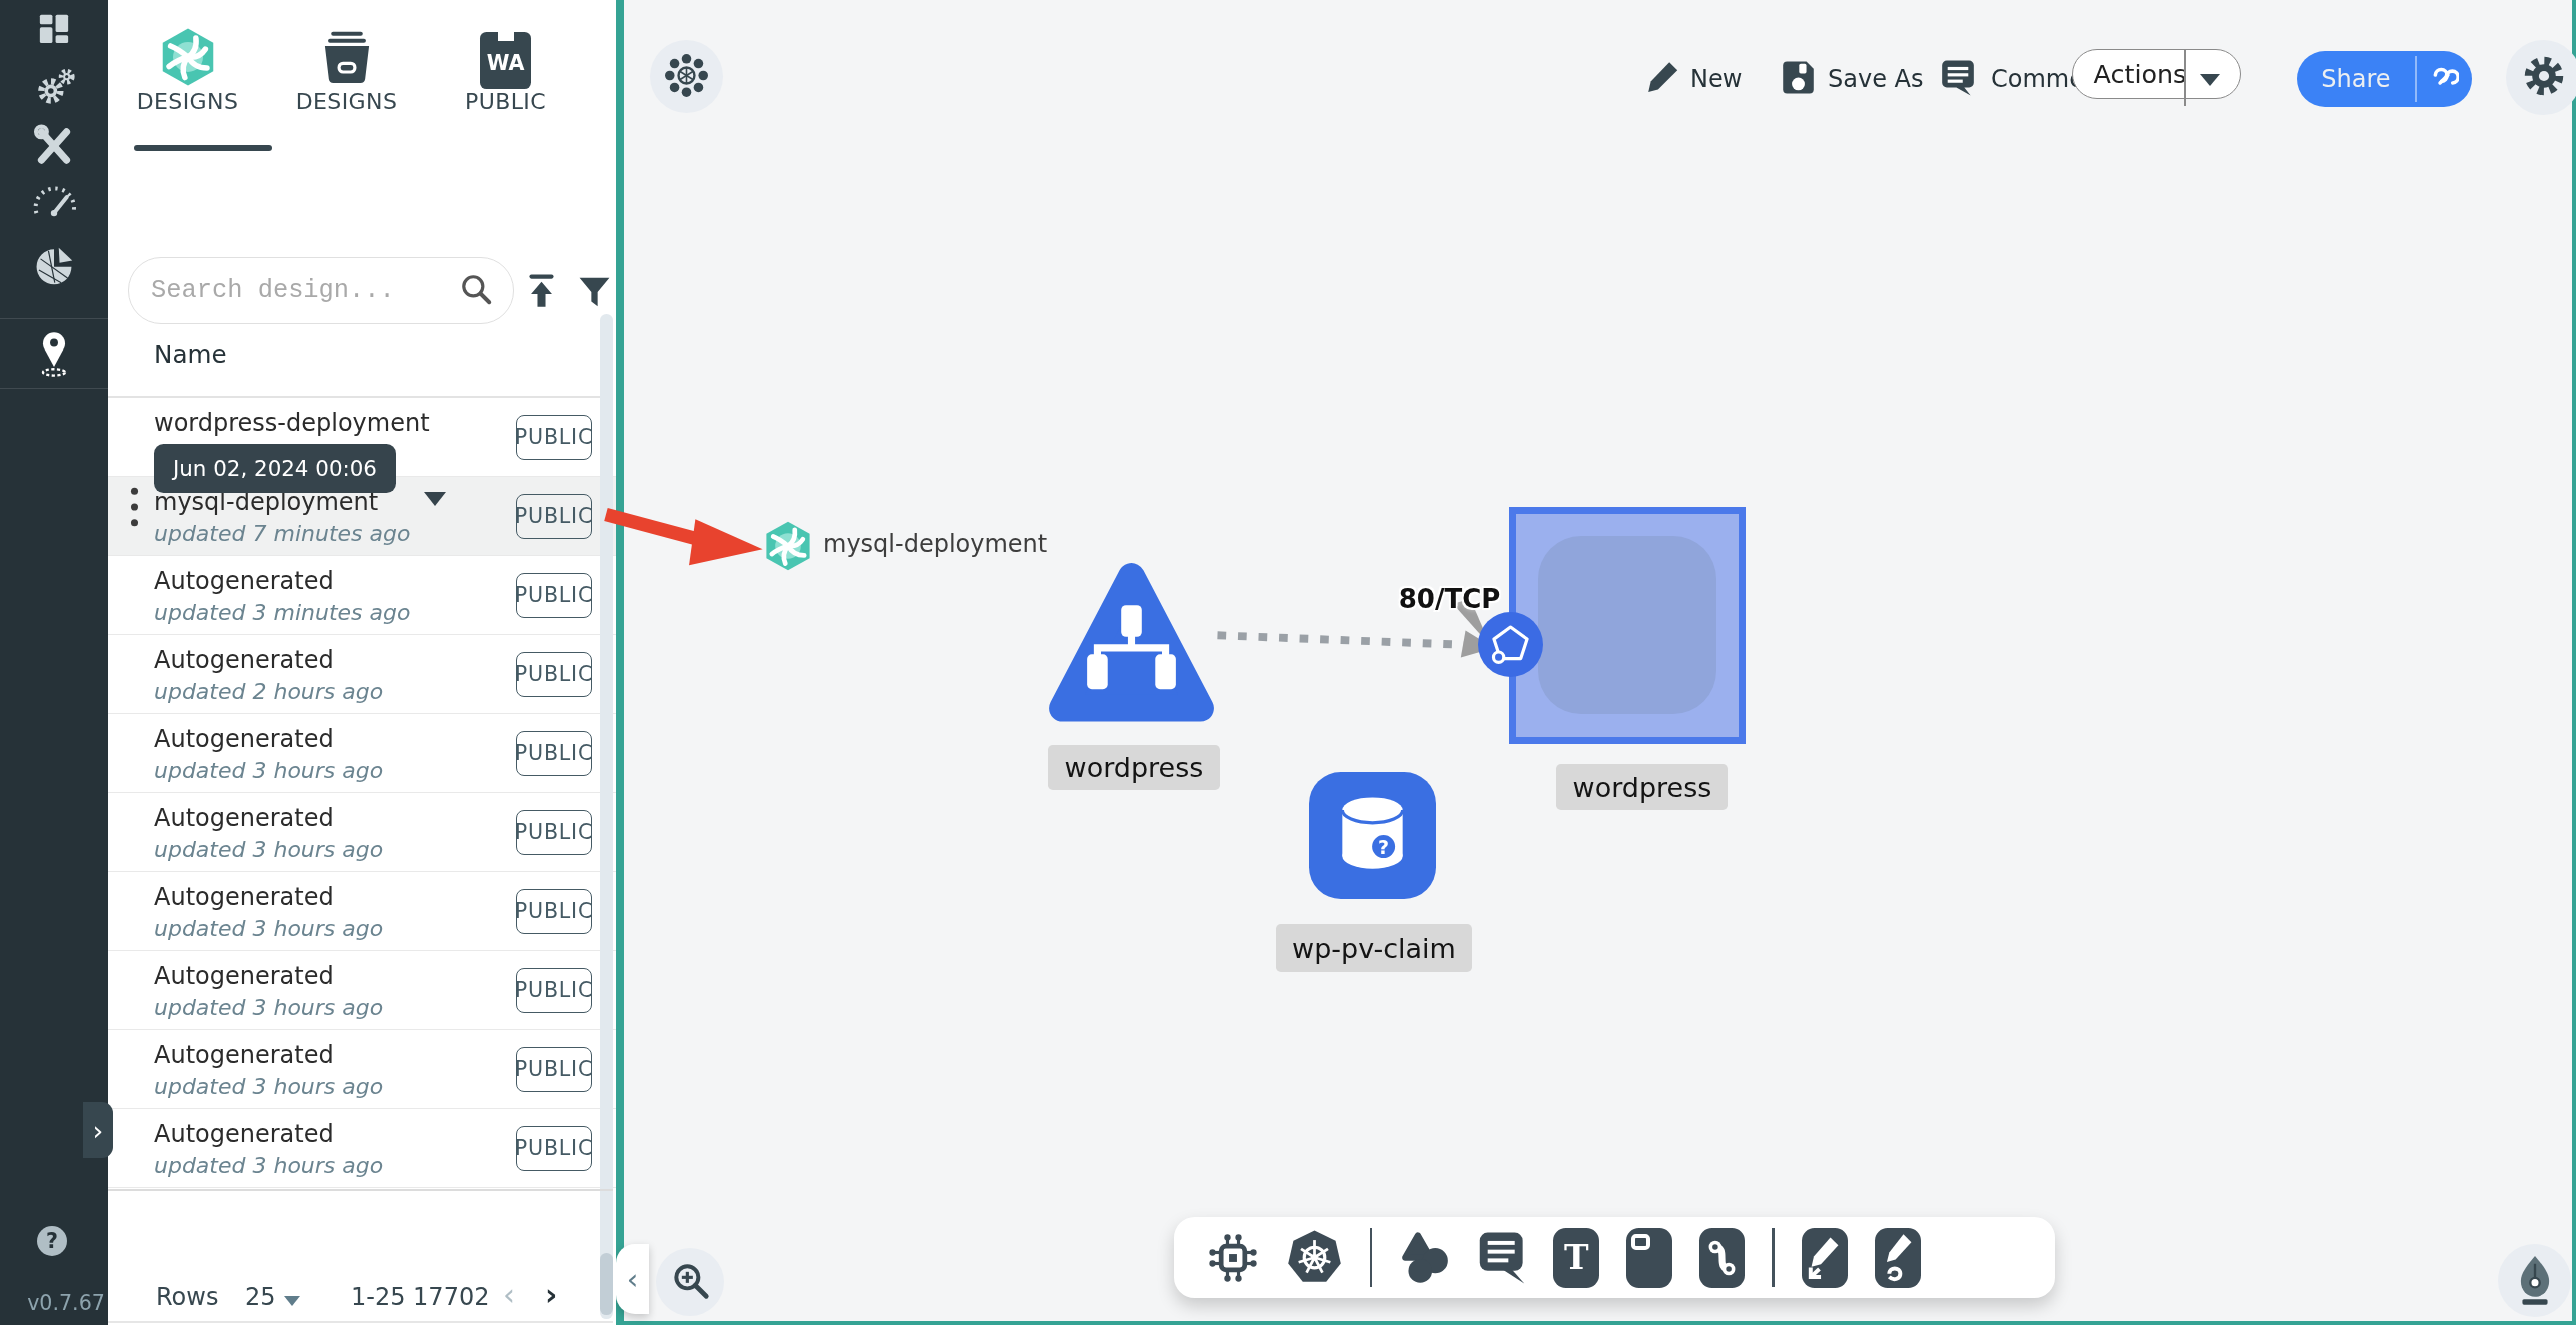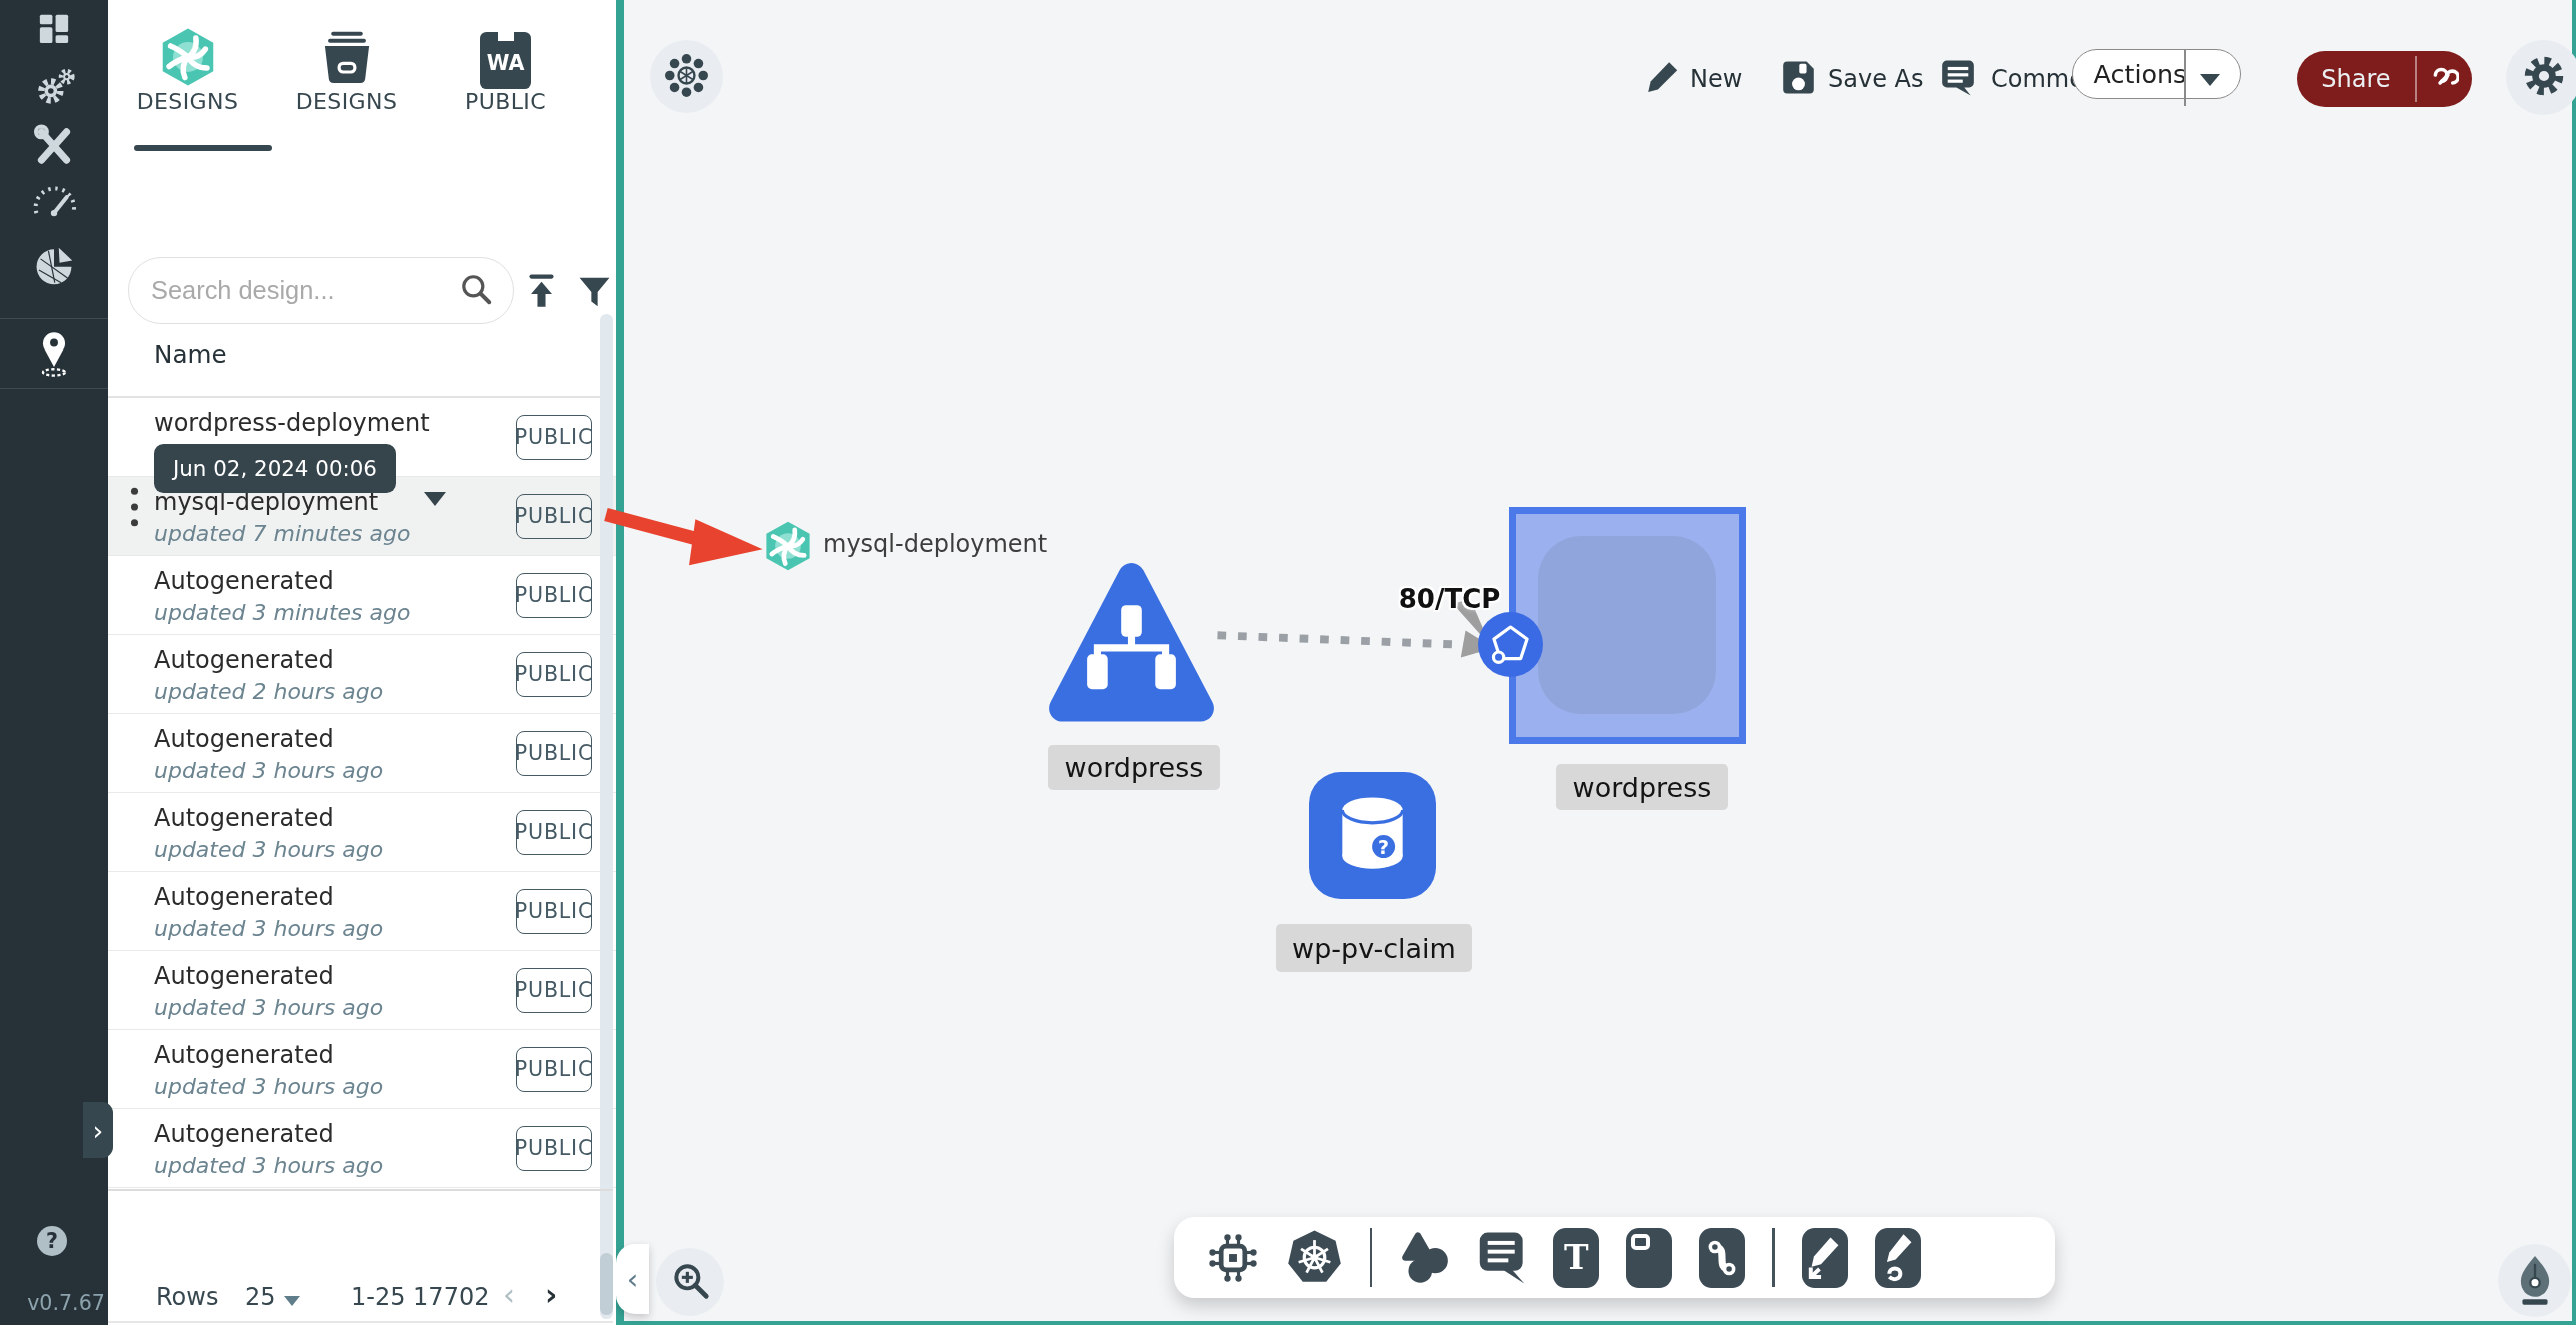--- a/index.html
+++ b/index.html
@@ -21,21 +21,21 @@
   .panel { position:absolute; left:108px; top:0; width:508px; height:1325px; background:#fff; z-index:3; }
   .tab { position:absolute; top:22px; width:127px; text-align:center; cursor:pointer; }
   .tab .ticon { height:67px; display:flex; align-items:flex-end; justify-content:center; }
   .tab .tlabel { font-size:22px; color:#37474f; letter-spacing:0.4px; }
   .tab-underline { position:absolute; left:26px; top:145px; width:138px; height:5.6px; background:#37474f; border-radius:3.2px; }
   .panel-header { position:absolute; left:0; top:179px; width:508px; height:60px; background:#eceff1;
     color:#607d8b; font-size:24.6px; display:flex; align-items:center; justify-content:center; }
   .search-box { position:absolute; left:20px; top:257px; width:386px; height:67px; border:1.6px solid #e0e0e0;
     border-radius:33px; background:#fff; display:flex; align-items:center; }
   .search-box input { border:none; outline:none; width:302px; margin-left:22px; font-size:25.4px; color:#424242;
-    font-family:Liberation Sans, sans-serif; background:transparent; }
+    font-family:Liberation Mono, monospace; background:transparent; }
   .search-box input::placeholder { color:#a9a9a9; }
   .col-header { position:absolute; left:46px; top:340px; font-size:24.6px; font-weight:normal; color:#263238; }
   .hdr-divider { position:absolute; left:0; top:396px; width:505px; height:1.6px; background:#e3e3e3; }
   .rows { position:absolute; left:0; top:398px; width:508px; }
   .row { position:relative; height:79px; border-bottom:0.8px solid #e9e9e9; cursor:pointer; }
   .row.selected { background:#f0f1f1; }
   .row-name { position:absolute; left:46px; top:11px; font-size:24px; color:#2b2b2b; }
   .row-updated { position:absolute; left:46px; top:44px; font-size:22px; font-style:italic; color:#6b8490; }
   .row-badge { position:absolute; right:24px; top:16.7px; width:76px; height:45px; border:1.6px solid #455a64;
     border-radius:8px; color:#455a64; font-size:20.6px; letter-spacing:0.8px; display:flex; align-items:center; justify-content:center; }
@@ -56,21 +56,21 @@
   .canvas { position:absolute; left:616px; top:0; width:1960px; height:1325px; background:#f4f5f6;
     border-left:8px solid #35a394; border-right:4px solid #35a394; border-bottom:4px solid #35a394; z-index:2; }
   .circle-btn { position:absolute; border-radius:50%; background:#e9edf2; display:flex; align-items:center; justify-content:center; cursor:pointer; }
   .tb-label { position:absolute; font-size:24px; color:#263238; cursor:pointer; }
   .actions-btn { position:absolute; left:1448px; top:49px; width:169px; height:50px; background:#fff;
     border:1.6px solid #8a8a8a; border-radius:29px; display:flex; align-items:center; cursor:pointer; }
   .actions-btn .alabel { font-size:25.4px; color:#212121; margin-left:20.6px; }
   .actions-btn .adivider { position:absolute; left:111px; top:0; width:1.6px; height:56px; background:#8a8a8a; }
   .actions-btn .acaret { position:absolute; left:127px; top:24px; width:0; height:0;
     border-left:10.3px solid transparent; border-right:10.3px solid transparent; border-top:12px solid #37474f; }
-  .share-btn { position:absolute; left:1673px; top:51px; width:175px; height:56px; background:#7f1d1d;
+  .share-btn { position:absolute; left:1673px; top:51px; width:175px; height:56px; background:#3b82f6;
     border-radius:28px; cursor:pointer; }
   .share-btn .slabel { position:absolute; left:0; top:0; width:118px; height:56px; color:#eceff1; font-size:24px;
     display:flex; align-items:center; justify-content:center; }
   .share-btn .sdivider { position:absolute; left:118px; top:4.8px; width:1.6px; height:46px; background:rgba(255,255,255,0.45); }
   .node-label { position:absolute; background:#d8d8d8; color:#141414; font-size:27px;
     display:flex; align-items:center; justify-content:center; border-radius:4.8px; }
   .canvas-node-label { position:absolute; font-size:24px; color:#3d3d3d; }
   .k8s-square { position:absolute; left:885px; top:507px; width:237px; height:237px;
     border:7.1px solid #4b79ea; background:#9bb0ee; cursor:pointer; }
   .k8s-square-inner { position:absolute; left:22px; top:22px; width:178px; height:178px; background:#90a5db; border-radius:43px; }

